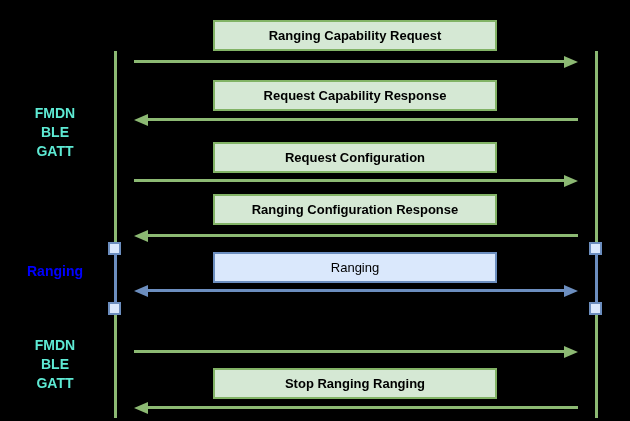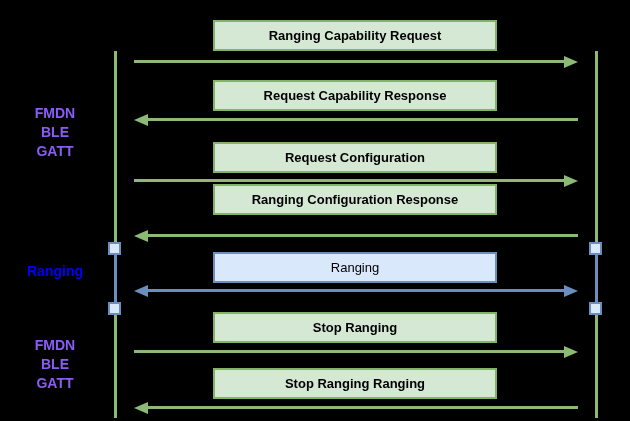--- a/index.html
+++ b/index.html
@@ -30,21 +30,21 @@
   .dir-both .arrow-line{left:11px;right:11px;}
   .head-r{position:absolute;right:0;top:0;width:0;height:0;
           border-top:6px solid transparent;border-bottom:6px solid transparent;
           border-left:14px solid currentColor;}
   .head-l{position:absolute;left:0;top:0;width:0;height:0;
           border-top:6px solid transparent;border-bottom:6px solid transparent;
           border-right:14px solid currentColor;}
   
   .sec-label{position:absolute;left:0;width:110px;text-align:center;
              font-weight:bold;font-size:14px;line-height:19px;}
-  .green-label{color:#8b5cf6;}
+  .green-label{color:#5eead4;}
   .blue-label{color:#0000ff;}
 </style>
 </head>
 <body>
 
 <div class="canvas">
 
   <div class="sec-label green-label" style="top:104px">
     <div>FMDN</div>
     <div>BLE</div>
@@ -72,28 +72,25 @@
 
   <div class="msg-box green-box" style="top:20px">
     <span>Ranging Capability Request</span>
   </div>
   <div class="msg-box green-box" style="top:80px">
     <span>Request Capability Response</span>
   </div>
   <div class="msg-box green-box" style="top:142px">
     <span>Request Configuration</span>
   </div>
-  <div class="msg-box green-box" style="top:184px">
+  <div class="msg-box green-box" style="top:194px">
     <span>Ranging Configuration Response</span>
   </div>
   <div class="msg-box blue-box" style="top:252px">
     <span>Ranging</span>
-  </div>
-  <div class="msg-box green-box" style="top:312px">
-    <span>Stop Ranging</span>
   </div>
   <div class="msg-box green-box" style="top:368px">
     <span>Stop Ranging Ranging</span>
   </div>
 
   <div class="arrow dir-right" style="top:56px">
     <div class="arrow-line"></div>
     <div class="head-r"></div>
   </div>
   <div class="arrow dir-left" style="top:114px">

